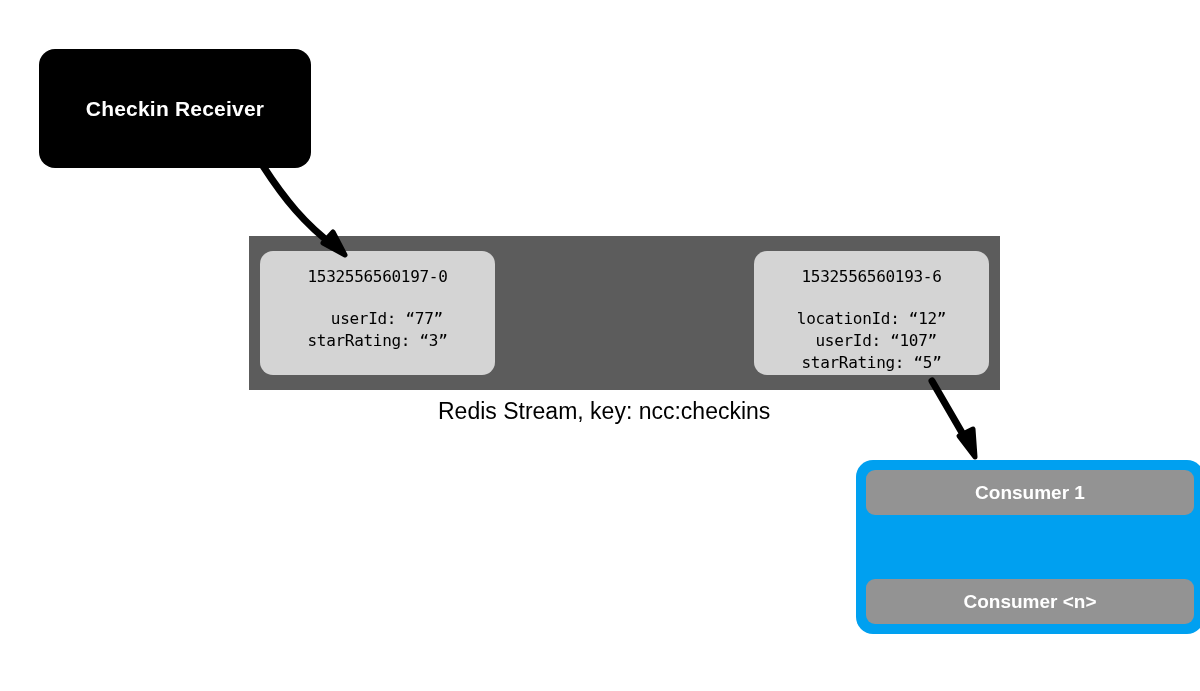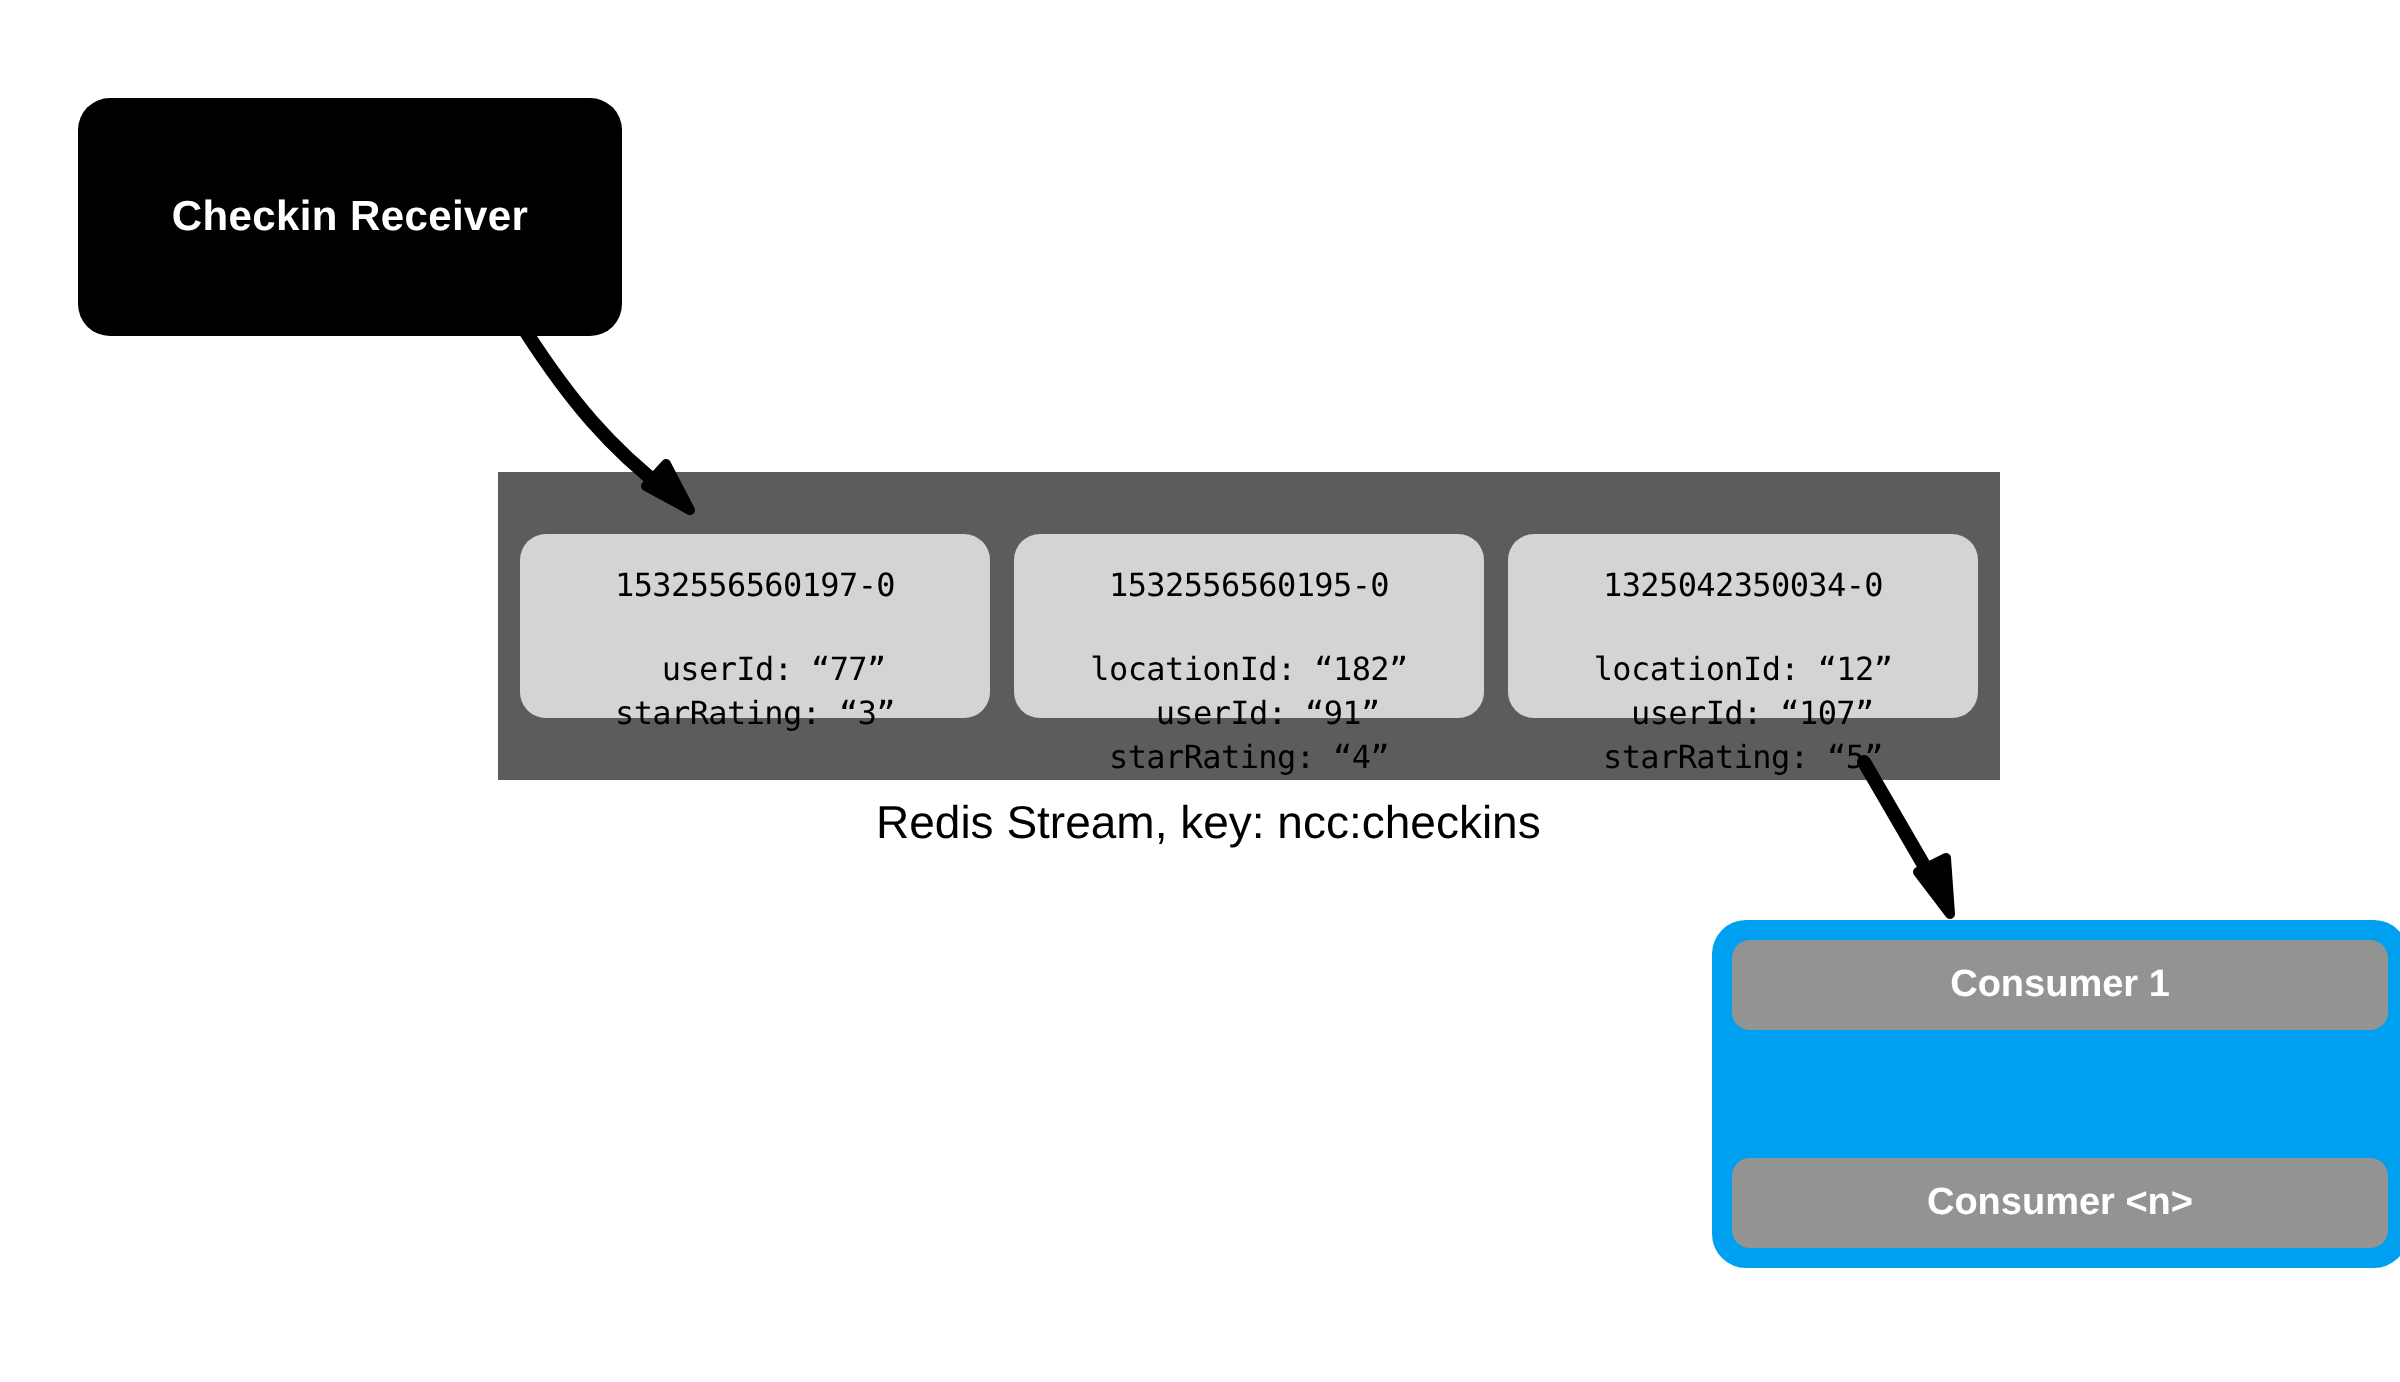--- a/index.html
+++ b/index.html
@@ -48,21 +48,21 @@
     height: 154px;
     background: #5c5c5c;
     display: flex;
     align-items: center;
     justify-content: space-between;
     padding: 0 11px;
     box-sizing: border-box;
   }
   .entry {
     width: 235px;
-    height: 92px;
+    height: 124px;
     background: #d4d4d4;
     border-radius: 13px;
     box-sizing: border-box;
     padding-top: 16px;
     display: flex;
     flex-direction: column;
     align-items: center;
     font-family: "DejaVu Sans Mono", "Liberation Mono", monospace;
   }
   .entry-id {
@@ -146,29 +146,23 @@
   </div>
 
   <div class="stream">
 
     <div class="entry">
       <div class="entry-id">1532556560197-0</div>
       <div class="entry-field">  userId: “77”</div>
       <div class="entry-field">starRating: “3”</div>
     </div>
 
-    <div class="entry">
-      <div class="entry-id">1532556560195-0</div>
-      <div class="entry-field">locationId: “182”</div>
-      <div class="entry-field">  userId: “91”</div>
-      <div class="entry-field">starRating: “4”</div>
-    </div>
 
     <div class="entry">
-      <div class="entry-id">1325042350034-0</div>
+      <div class="entry-id">1532556560193-6</div>
       <div class="entry-field">locationId: “12”</div>
       <div class="entry-field"> userId: “107”</div>
       <div class="entry-field">starRating: “5”</div>
     </div>
 
   </div>
 
   <div class="caption" id="stream-caption">Redis Stream, key: ncc:checkins</div>
 
   <div class="consumer-group">

